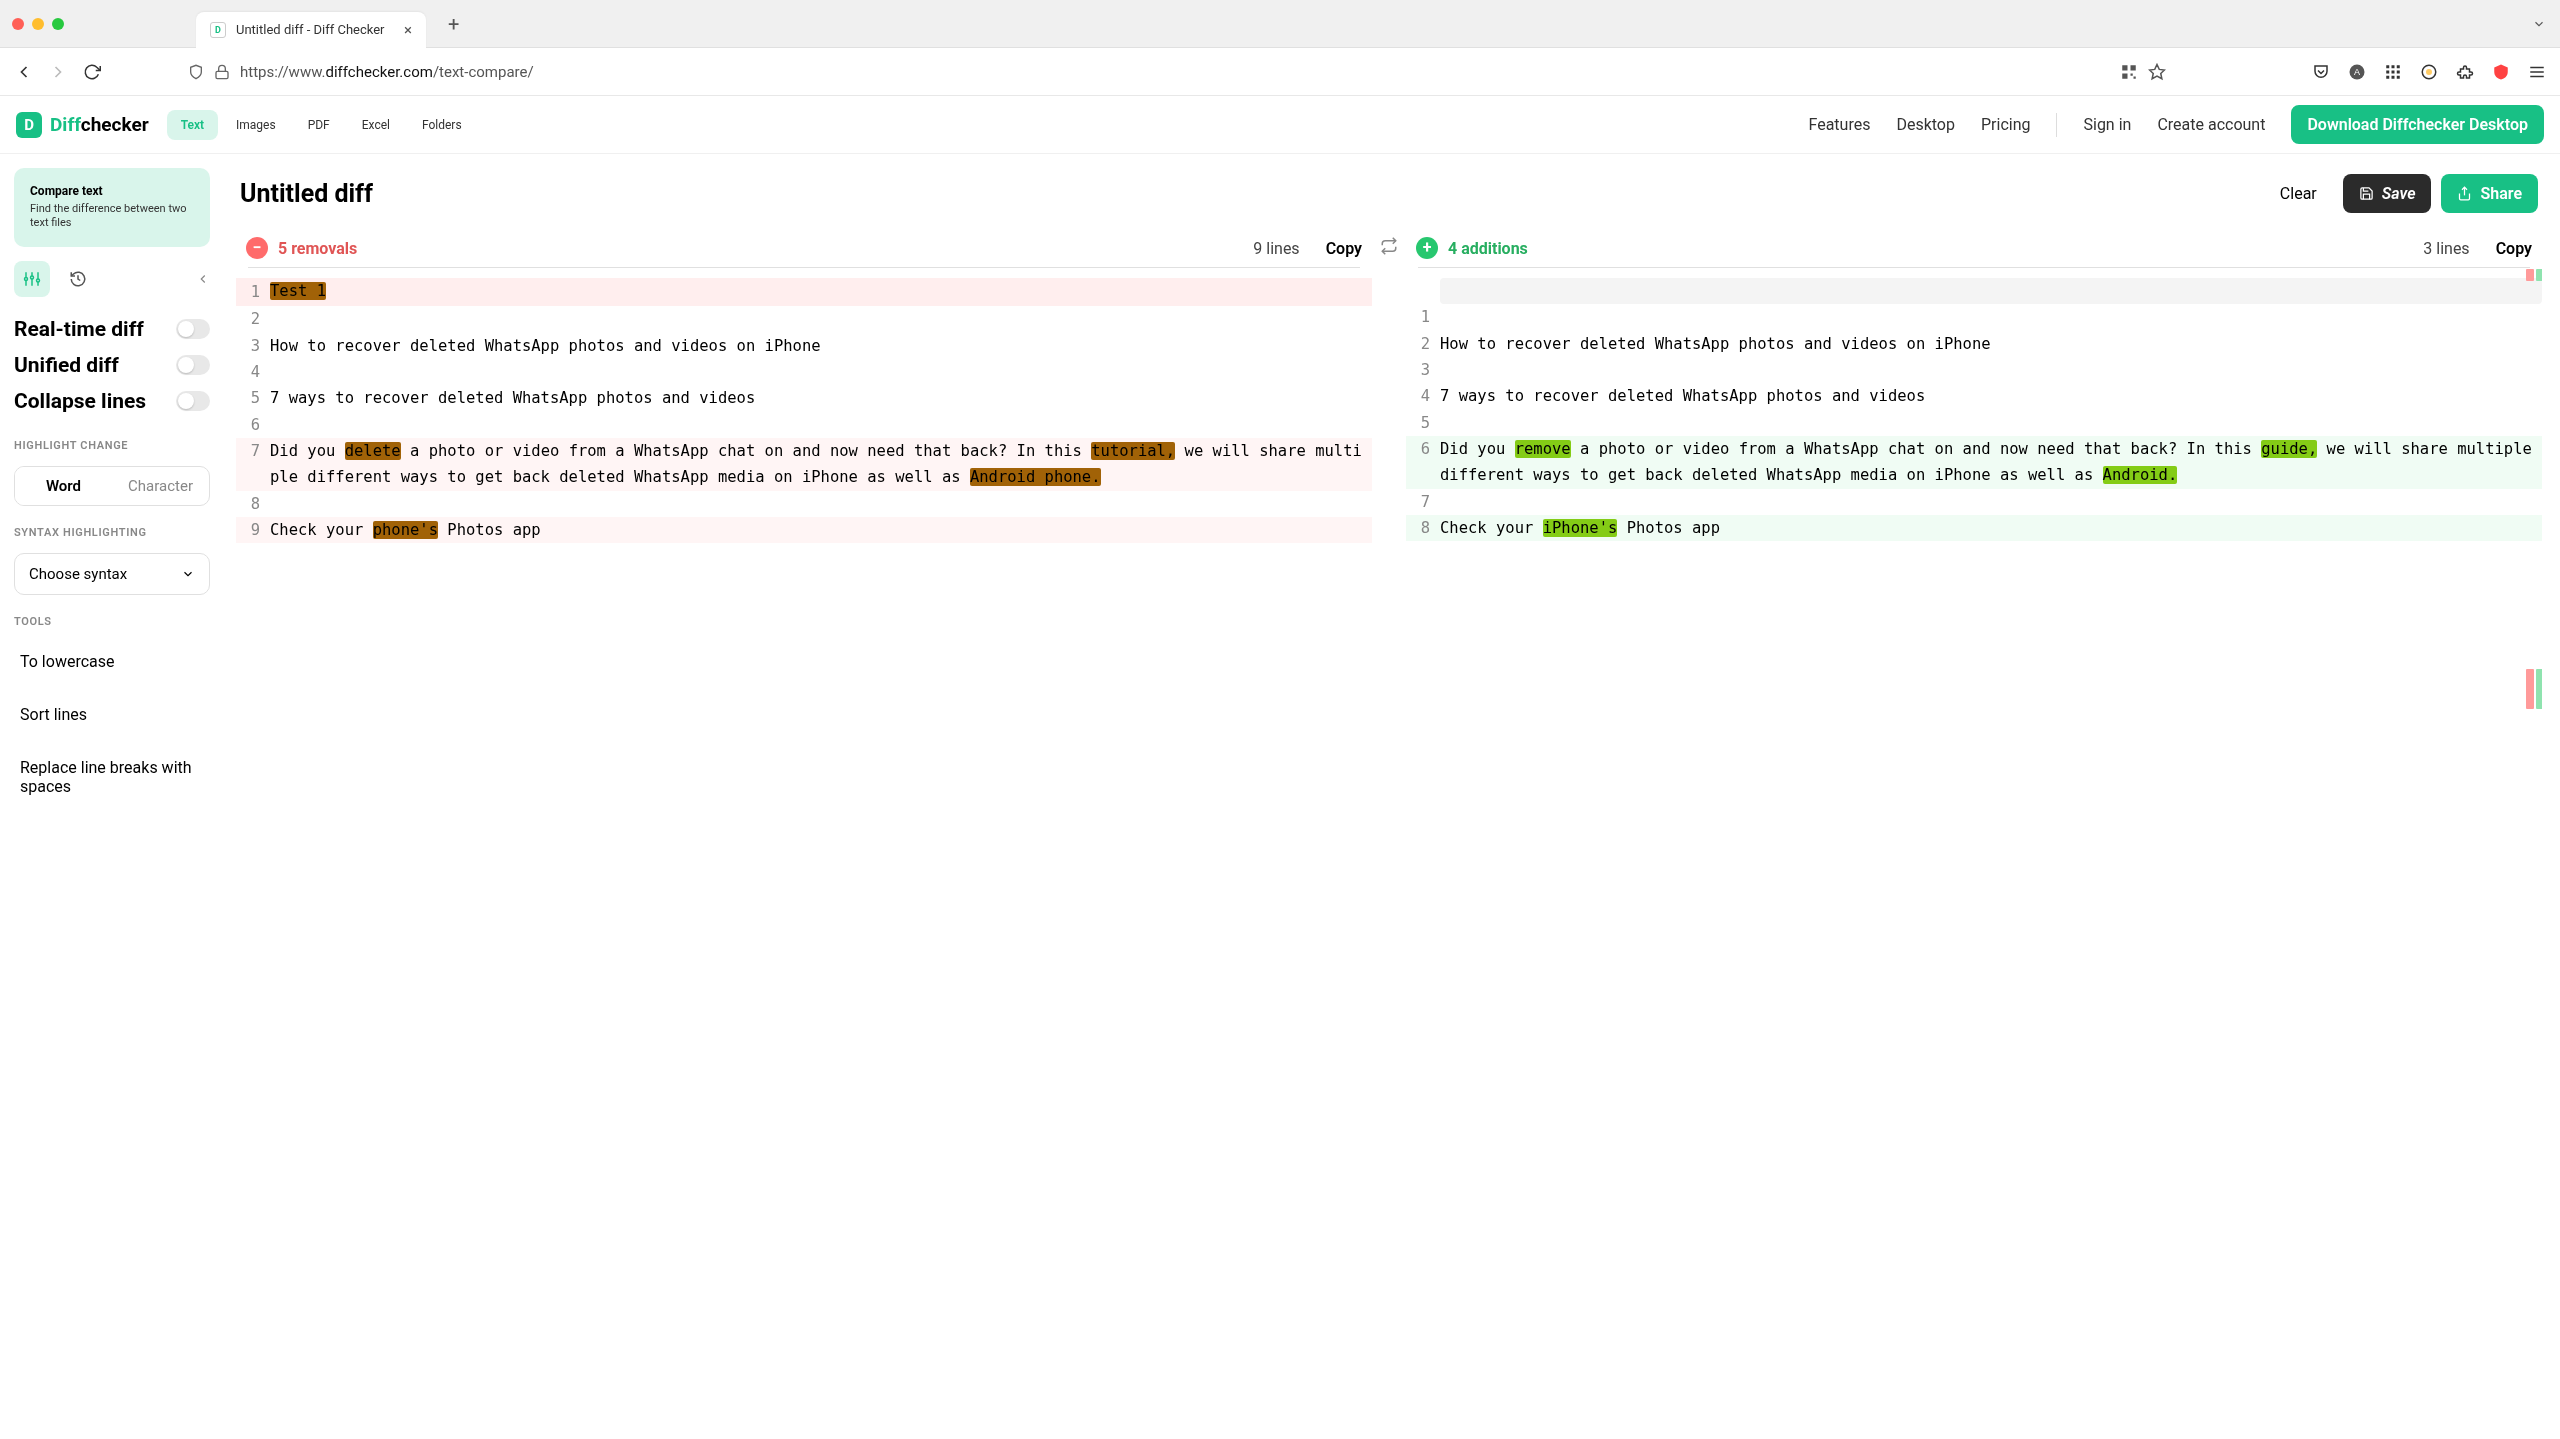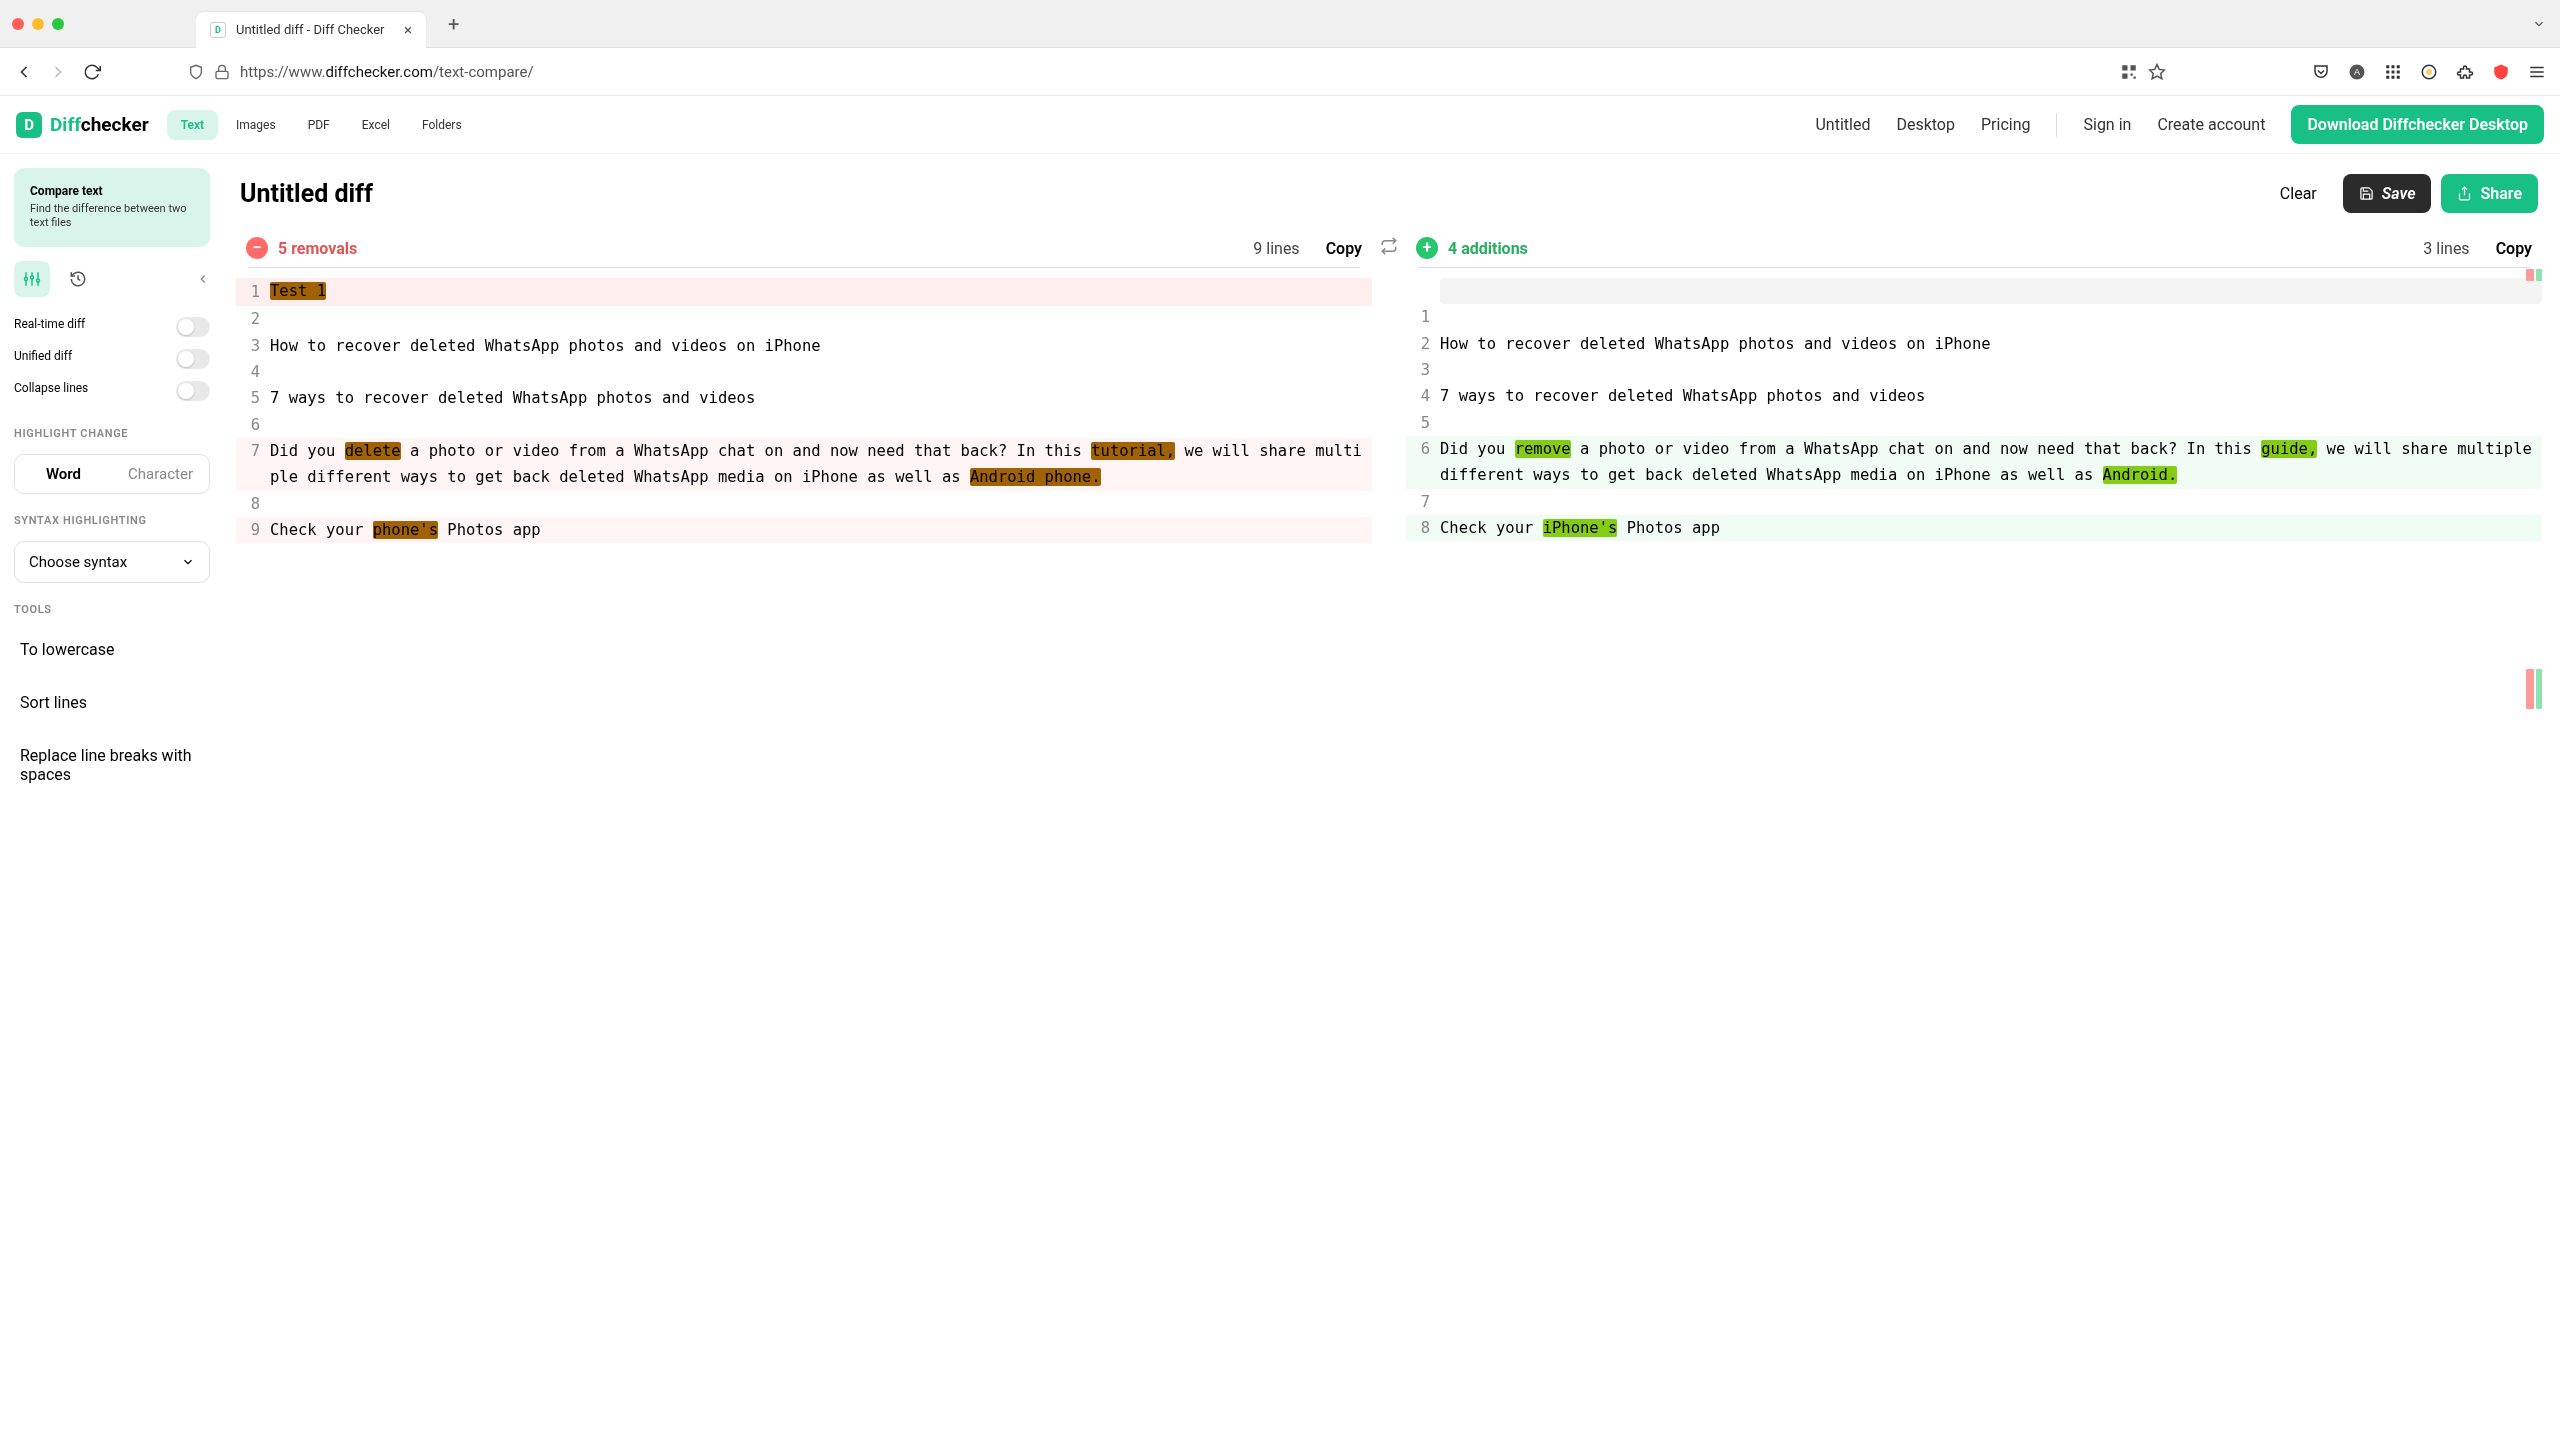--- a/index.html
+++ b/index.html
@@ -48,21 +48,21 @@
     
     .content { display: flex; flex: 1; overflow: hidden; }
     .sidebar { width: 224px; padding: 14px; display: flex; flex-direction: column; gap: 14px; overflow-y: auto; }
     .side-card { background: #d9f5eb; border-radius: 10px; padding: 16px; }
     .side-card .t { font-weight: 700; font-size: 12px; margin-bottom: 4px; }
     .side-card .d { font-size: 11px; color: #333; line-height: 1.3; }
     .side-tabs { display: flex; align-items: center; gap: 10px; }
     .icon-btn { width: 36px; height: 36px; border-radius: 8px; display: flex; align-items: center; justify-content: center; color: #555; }
     .icon-btn.active { background: #d9f5eb; color: #18c085; }
     .collapse-chev { margin-left: auto; color: #888; }
-    .toggle-row { display: flex; justify-content: space-between; padding: 6px 0; font-size: 12px; }
+    .toggle-row { display: flex; align-items: center; justify-content: space-between; padding: 6px 0; font-size: 21px; font-weight: bold; }
     .toggle { width: 34px; height: 20px; background: #e8e8e8; border-radius: 10px; position: relative; }
     .toggle::after { content: ""; width: 16px; height: 16px; background: #fff; border-radius: 50%; position: absolute; top: 2px; left: 2px; box-shadow: 0 1px 2px rgba(0,0,0,0.2); }
     .section-label { font-size: 11px; letter-spacing: 0.06em; color: #888; font-weight: 600; margin-top: 6px; }
     .segmented { display: flex; border: 1px solid #e0e0e0; border-radius: 10px; overflow: hidden; }
     .segmented span { flex: 1; text-align: center; padding: 10px 0; font-size: 15px; }
     .segmented span.active { font-weight: 600; background: #fff; }
     .segmented span.faded { color: #888; }
     .select { border: 1px solid #e0e0e0; border-radius: 10px; padding: 11px 14px; display: flex; align-items: center; justify-content: space-between; font-size: 15px; }
     .tool { padding: 10px 6px; font-size: 16px; }
 
@@ -236,21 +236,21 @@
     </div>
     <div class="nav-buttons">
       <a class="active">Text</a>
       <a>Images</a>
       <a>PDF</a>
       <a>Excel</a>
       <a>Folders</a>
     </div>
     <span class="spacer"></span>
     <div class="header-links">
-      <span>Untitled</span>
+      <span>Features</span>
       <span>Desktop</span>
       <span>Pricing</span>
       <span class="divider"></span>
       <span>Sign in</span>
       <span>Create account</span>
       <span class="btn-green">Download Diffchecker Desktop</span>
     </div>
   </div>
 
   <div class="content">

